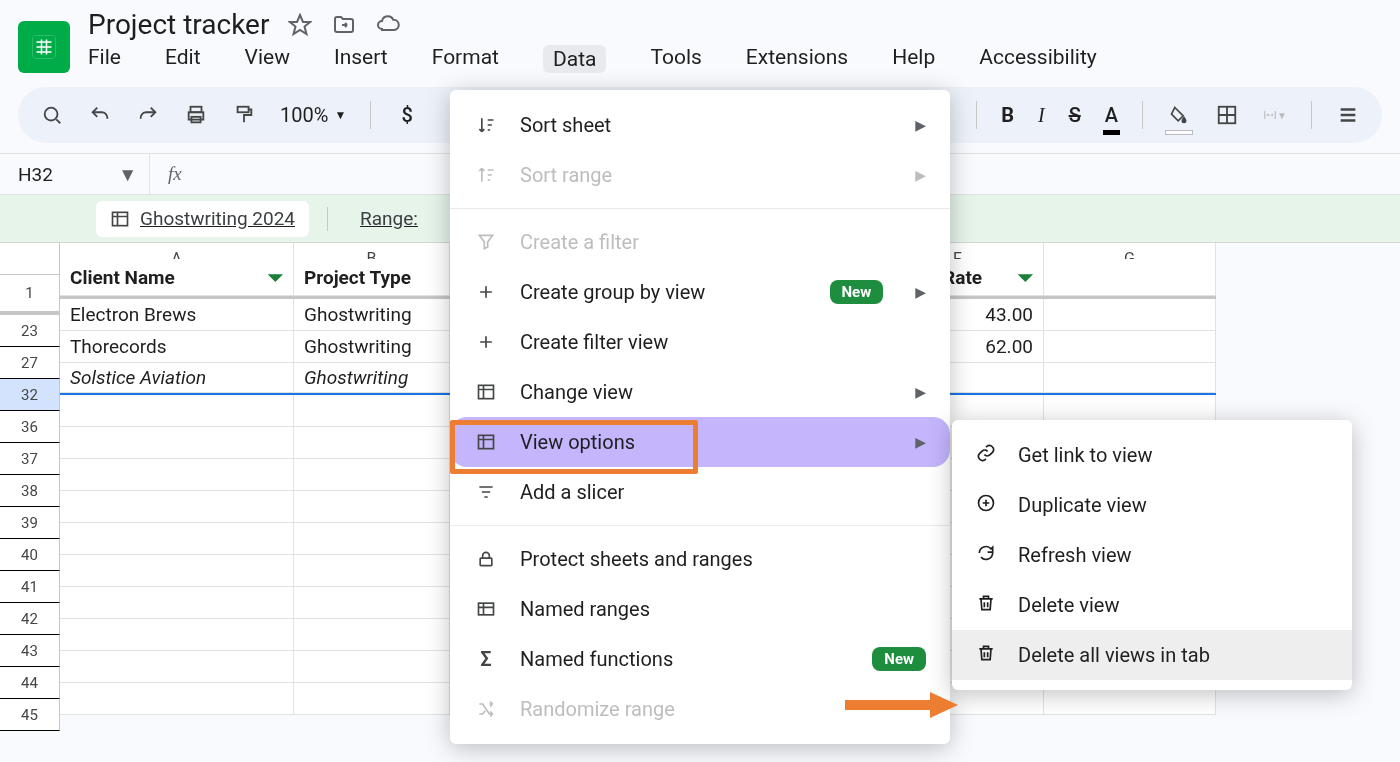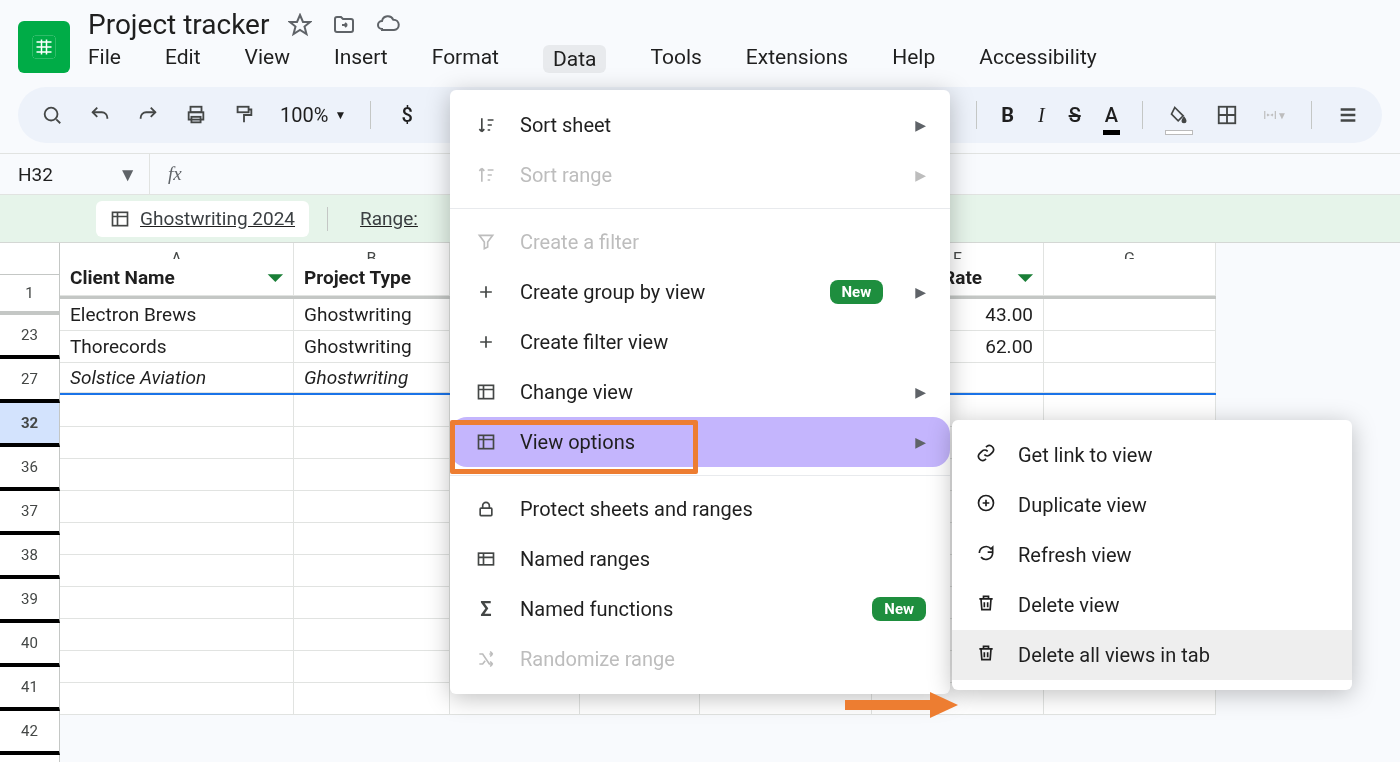--- a/index.html
+++ b/index.html
@@ -37,21 +37,21 @@
   .viewinfo { background:#e6f4ea; height:48px; display:flex; align-items:center; gap:18px; padding:0 18px; border-bottom:1px solid #d4d7d4;text-decoration:underline; }
   .viewinfo-inner { background:#fff; border-radius: 6px; display:flex; align-items:center; height:36px; padding:0 14px; gap:10px; font-size:19px; color:#3c4043;}
   .viewinfo .sep2 { width:1px; height:24px; background:#c4c7c5; }
 
   
   .sheet { position:relative; }
   .corner { position:absolute; left:0; top:0; width:60px; height:32px; background:#fff; border-right:1px solid #c4c7c5; border-bottom:1px solid #c4c7c5;}
   .col-headers { position:absolute; left:60px; top:0; display:flex; height:32px; }
   .col-h { background:#fff; border-right:1px solid #e1e3e1; border-bottom:1px solid #c4c7c5; display:flex; align-items:center; justify-content:center; font-size:16px; color:#444746; }
   .row-headers { position:absolute; left:0; top:32px; width:60px; }
-  .row-h { background:#fff; border-right:1px solid #c4c7c5; border-bottom:4px solid #000000; height:44px; display:flex; align-items:center; justify-content:center; font-size:15px; color:#444746;}
+  .row-h { background:#fff; border-right:1px solid #c4c7c5; border-bottom:1px solid #000000; height:32px; display:flex; align-items:center; justify-content:center; font-size:15px; color:#444746;}
   .row-h.frozen { border-bottom: 4px solid #c4c7c5; height:40px;}
   .grid { position:absolute; left:60px; top:16px; }
   .grid-row { display:flex; height:32px;}
   .grid-row.hdr { height:40px; border-bottom:3px solid #c4c7c5;}
   .cell { background:#fff; border-right:1px solid #e1e3e1; border-bottom:1px solid #e1e3e1; padding:0 10px; display:flex; align-items:center; font-size:19px; color:#1f1f1f; overflow:hidden; white-space:nowrap;}
   .cell.header-cell { font-weight:700; }
   .cell .filter-tri { margin-left:auto; color:#1a7f37; }
   .cell.right { justify-content:flex-end; }
   .w-A{width:234px;} .w-B{width:156px;} .w-C{width:130px;} .w-D{width:120px;} .w-E{width:172px;} .w-F{width:172px;} .w-G{width:172px;}
 
@@ -236,21 +236,21 @@
     <div class="col-h w-C" style="visibility:hidden;"></div>
     <div class="col-h w-D" style="visibility:hidden;"></div>
     <div class="col-h w-E">E</div>
     <div class="col-h w-F">F</div>
     <div class="col-h w-G">G</div>
   </div>
   <div class="row-headers">
     <div class="row-h frozen">1</div>
     <div class="row-h">23</div>
     <div class="row-h">27</div>
-    <div class="row-h" style="background:#d3e3fd;font-weight:bold;">32</div>
+    <div class="row-h" style="background:#d3e3fd;">32</div>
     <div class="row-h">36</div>
     <div class="row-h">37</div>
     <div class="row-h">38</div>
     <div class="row-h">39</div>
     <div class="row-h">40</div>
     <div class="row-h">41</div>
     <div class="row-h">42</div>
     <div class="row-h">43</div>
     <div class="row-h">44</div>
     <div class="row-h">45</div>
@@ -458,20 +458,28 @@
   <div class="item active">
     <span class="micon">
         <svg width="20" height="20" viewBox="0 0 24 24" fill="none" stroke="currentColor" stroke-width="2">
           <rect x="3" y="4" width="18" height="16"></rect>
           <path d="M3 9h18M9 4v16"></path>
         </svg>
       </span>
     <span>View options</span>
       <span class="arrow">▶</span>
   </div>
+  <div class="item">
+    <span class="micon">
+        <svg width="20" height="20" viewBox="0 0 24 24" fill="none" stroke="currentColor" stroke-width="2">
+          <path d="M4 6h16M7 12h10M10 18h4"></path>
+        </svg>
+      </span>
+    <span>Add a slicer</span>
+  </div>
   <hr>
   <div class="item">
     <span class="micon">
         <svg width="20" height="20" viewBox="0 0 24 24" fill="none" stroke="currentColor" stroke-width="2">
           <rect x="5" y="11" width="14" height="9" rx="1"></rect>
           <path d="M8 11V8a4 4 0 118 0v3"></path>
         </svg>
       </span>
     <span>Protect sheets and ranges</span>
   </div>

